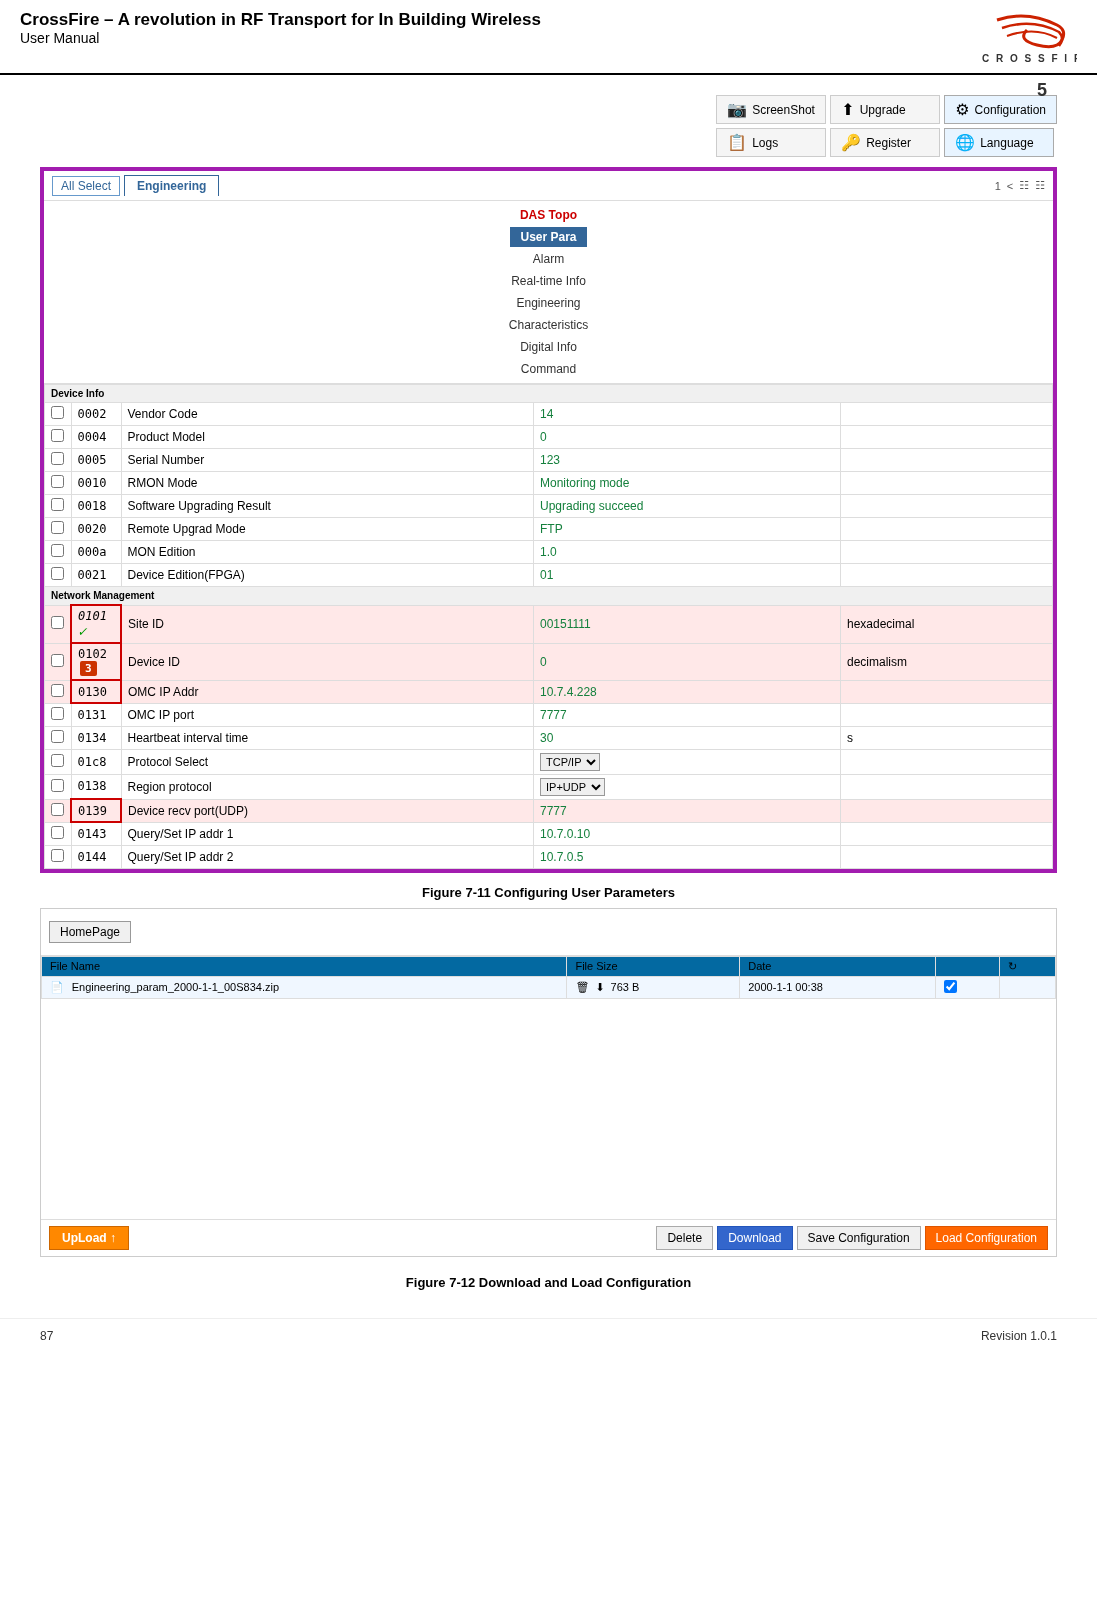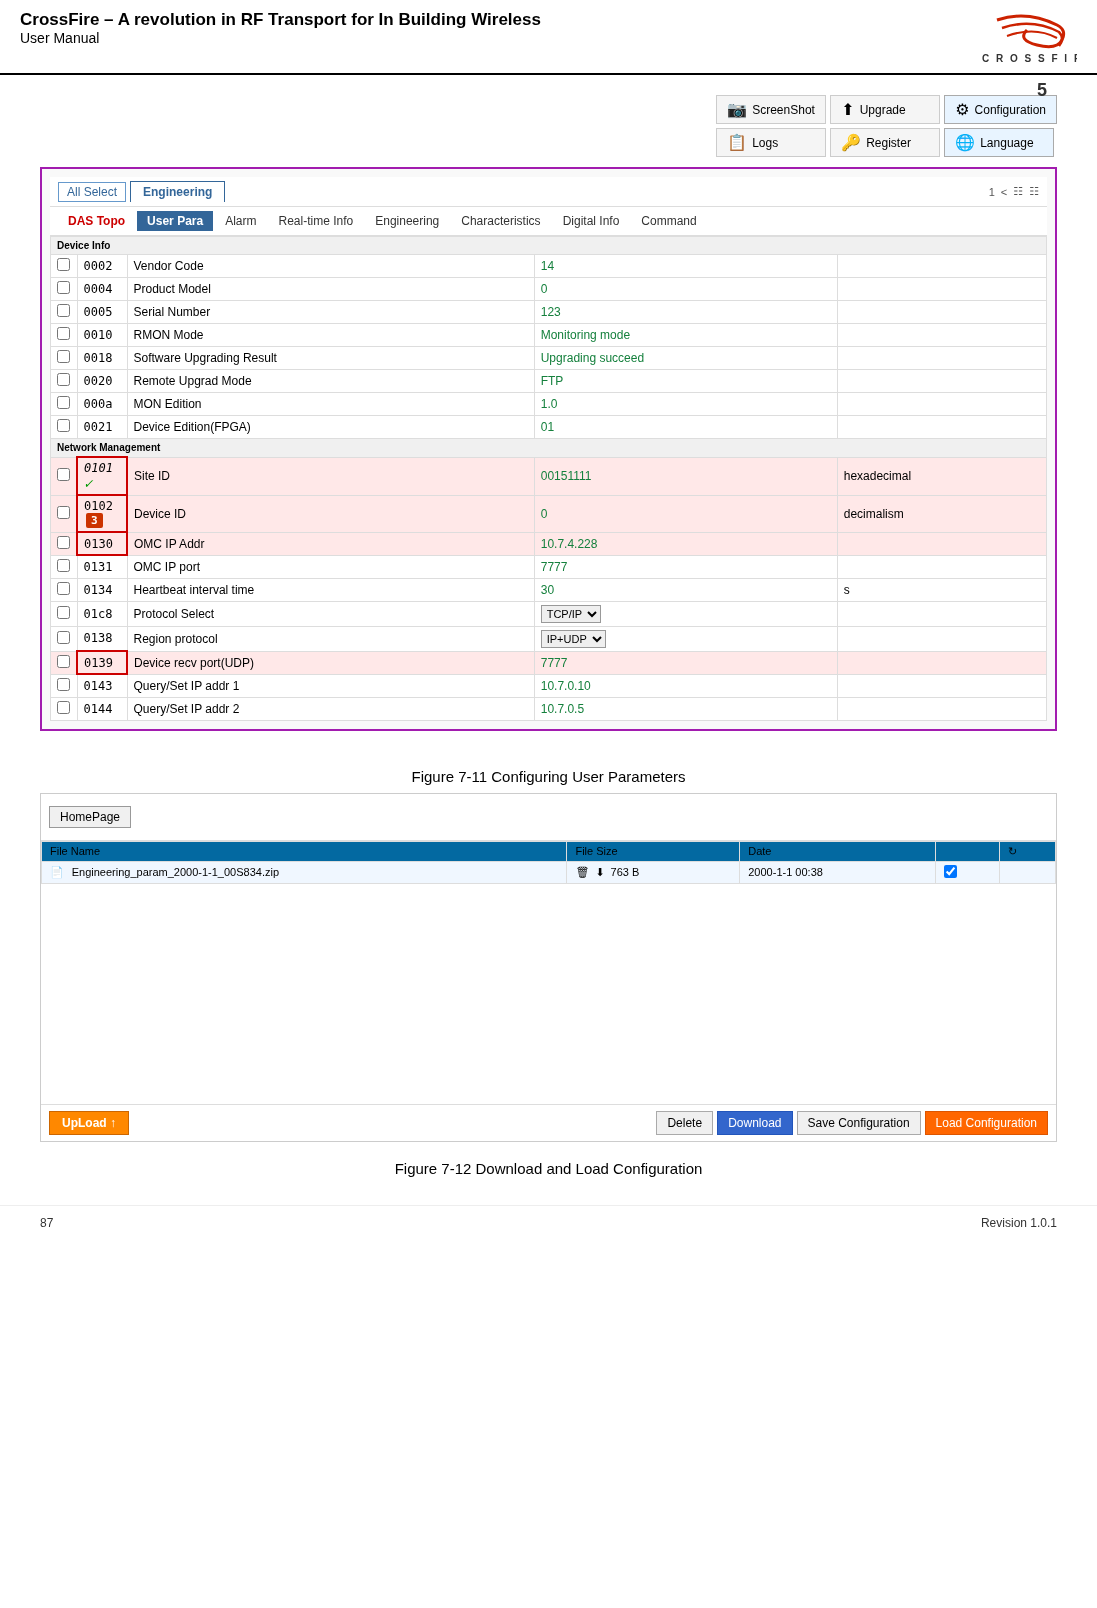--- a/index.html
+++ b/index.html
@@ -73,24 +73,24 @@
     .toolbar-btn .btn-icon {
       font-size: 16px;
     }
     .toolbar-btn-highlighted {
       background: #e8f4ff;
       border-color: #aaa;
     }
 
     
     .figure-panel {
-      border: 2px solid #a21caf;
+      border: 4px solid #a21caf;
       background: #f9f9f9;
-      margin-bottom: 29px;
-      padding: 8px;
+      margin-bottom: 4px;
+      padding: 0;
     }
 
     
     .panel-topbar {
       display: flex;
       align-items: center;
       justify-content: space-between;
       padding: 4px 8px;
       background: #fff;
       border-bottom: 1px solid #ddd;
@@ -127,20 +127,21 @@
     }
 
     
     .tab-row {
       display: flex;
       gap: 2px;
       padding: 4px 8px;
       background: #fff;
       border-bottom: 1px solid #ddd;
       align-items: center;
+      flex-direction: column;
     }
     .tab-item {
       padding: 3px 10px;
       font-size: 12px;
       cursor: pointer;
       color: #333;
     }
     .tab-item.active {
       background: #336699;
       color: #fff;
@@ -198,22 +199,22 @@
       font-size: 11px;
       padding: 1px 5px;
       border-radius: 2px;
       margin-left: 2px;
     }
 
     
     .figure-caption {
       text-align: center;
       padding: 8px;
-      font-weight: normal;
-      font-size: 15px;
+      font-weight: bold;
+      font-size: 13px;
     }
 
     
     .file-manager-panel {
       border: 1px solid #ccc;
       background: #fff;
       margin-bottom: 10px;
     }
     .file-manager-toolbar {
       padding: 12px 8px;

